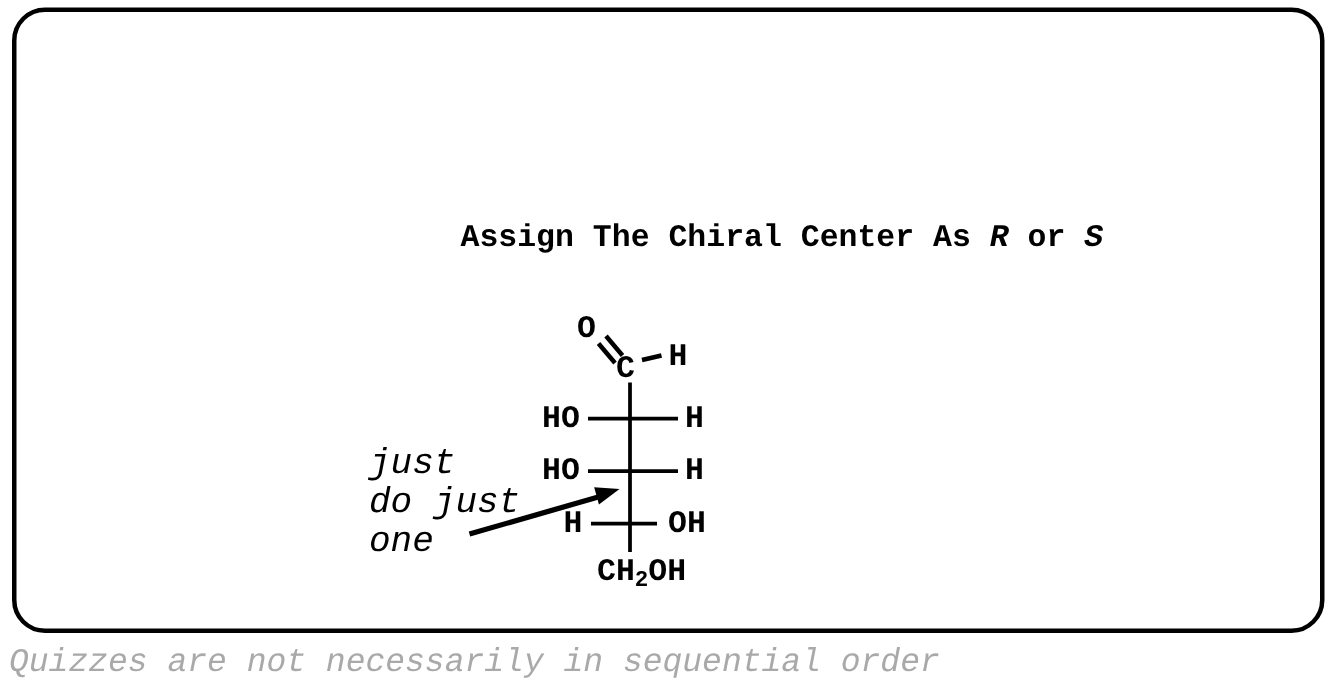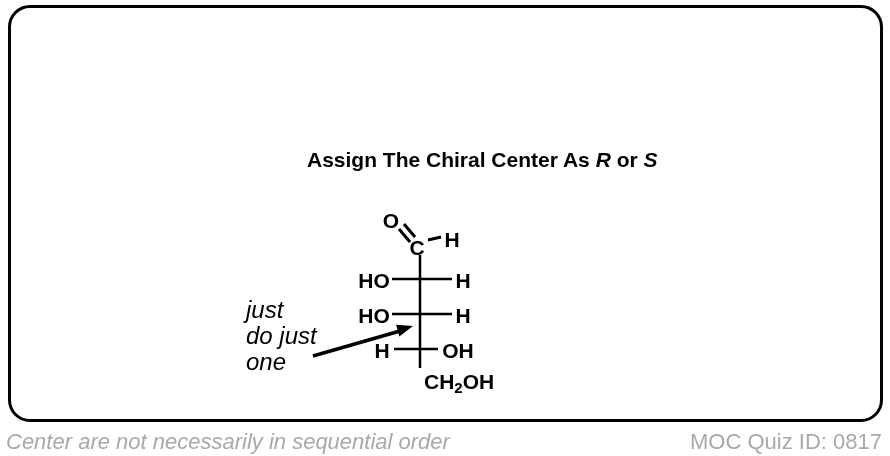--- a/index.html
+++ b/index.html
@@ -6,20 +6,21 @@
   body {
     font-family: "Liberation Sans", sans-serif;
     background: #ffffff;
   }
   .canvas {
     position: relative;
     width: 890px;
     height: 456px;
     background: #ffffff;
     overflow: hidden;
+    font-family: Liberation Mono, monospace;
   }
   .border-box {
     position: absolute;
     left: 8px;
     top: 5px;
     width: 875px;
     height: 417px;
     border: 3px solid #000000;
     border-radius: 22px;
     background: transparent;
@@ -124,26 +125,25 @@
 
   <div class="atom" style="left:374px; top:280px;">HO</div>
   <div class="atom" style="left:463px; top:280px;">H</div>
 
   <div class="atom" style="left:374px; top:315px;">HO</div>
   <div class="atom" style="left:463px; top:315px;">H</div>
 
   <div class="atom" style="left:382px; top:350px;">H</div>
   <div class="atom" style="left:458px; top:350px;">OH</div>
 
-  <div class="atom bottom-group" style="left:424px; top:383px;">
+  <div class="atom bottom-group" style="left:398px; top:383px;">
     <span>CH</span><sub>2</sub><span>OH</span>
   </div>
 
   <div class="annotation">
     <div>just</div>
     <div>do just</div>
     <div>one</div>
   </div>
 
-  <div class="footer-left">Center are not necessarily in sequential order</div>
-  <div class="footer-right">MOC Quiz ID: 0817</div>
+  <div class="footer-left">Quizzes are not necessarily in sequential order</div>
 
 </div>
 
 </body></html>

